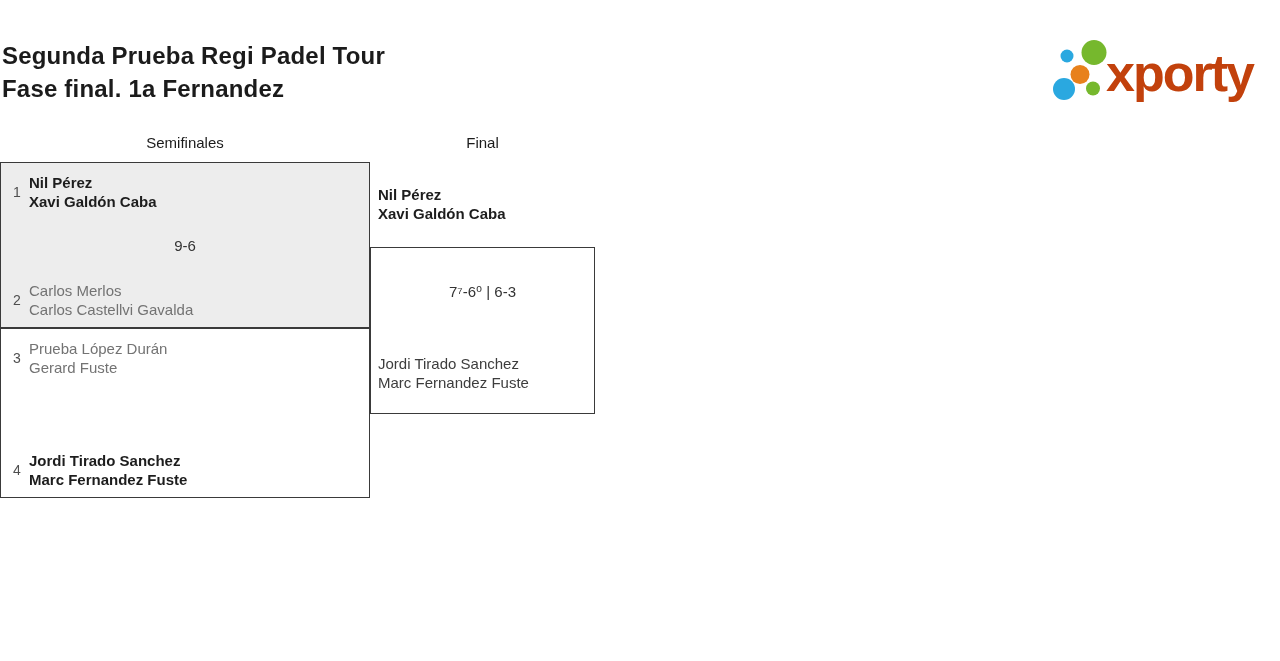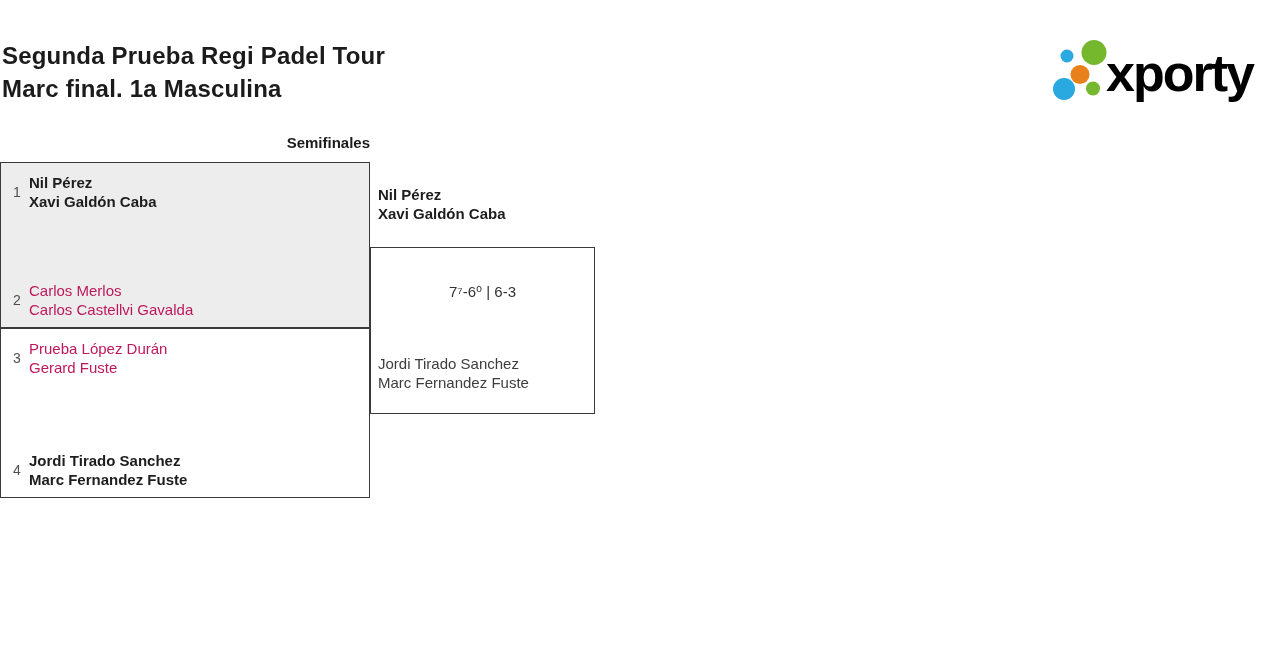--- a/index.html
+++ b/index.html
@@ -17,27 +17,27 @@
     font-size: 24px; line-height: 33px; font-weight: 700;
     color: #1b1b1b; letter-spacing: 0.2px; white-space: nowrap;
   }
 
   
   .logo { position: absolute; top: 0; left: 1048px; width: 232px; height: 72px; cursor: pointer; }
   .logo-dots { position: absolute; left: 4px; top: 2px; }
   .logo-word {
     position: absolute; left: 58px; top: 9px;
     font-size: 52px; line-height: 56px; font-weight: 700;
-    letter-spacing: -2px; color: #000000; white-space: nowrap;
+    letter-spacing: -2px; color: #c2410c; white-space: nowrap;
   }
 
   
   .round-h {
-    position: absolute; top: 98px; font-size: 15px; font-weight: 700;
-    color: #1b1b1b; text-align: right; line-height: 17px;
+    position: absolute; top: 98px; font-size: 15px; font-weight: 400;
+    color: #1b1b1b; text-align: center; line-height: 17px;
   }
   .rh-sem { left: 0; width: 370px; }
   .rh-fin { left: 370px; width: 225px; }
 
   
   .match {
     position: absolute; box-sizing: border-box;
     border: 1px solid #3a3a3a;
   }
   .m-sf1 { left: 0; top: 126px; width: 370px; height: 166px; background: #ededed; }
@@ -47,21 +47,21 @@
   .team { position: absolute; left: 8px; display: flex; align-items: center; }
   .t-top { top: 10px; }
   .t-bottom { bottom: 8px; }
   .seed {
     width: 16px; margin-right: 4px; font-size: 14px;
     color: #4f4f4f; text-align: center; flex: 0 0 auto;
   }
   .names { font-size: 15px; line-height: 19px; }
   .player { white-space: nowrap; }
   .player.w { font-weight: 700; color: #1d1d1d; }
-  .player.l { font-weight: 400; color: #be185d; }
+  .player.l { font-weight: 400; color: #737373; }
 
   .score {
     position: absolute; left: 0; width: 100%; top: 50%;
     transform: translateY(-50%); text-align: center;
     font-size: 15px; color: #333333;
   }
 
   
   .final-team { position: absolute; left: 378px; font-size: 15px; line-height: 19px; }
   .ft-top { top: 149px; }
@@ -73,44 +73,46 @@
     text-align: center; font-size: 15px; line-height: 19px; color: #333333;
   }
 </style>
 </head>
 <body>
 
 <div class="page">
 
   <div class="title">
     <div class="title-line">Segunda Prueba Regi Padel Tour</div>
-    <div class="title-line">Marc final. 1a Masculina</div>
+    <div class="title-line">Fase final. 1a Fernandez</div>
   </div>
 
   <div class="logo">
     <svg class="logo-dots" width="60" height="68" viewBox="0 0 60 68" xmlns="http://www.w3.org/2000/svg">
       <circle cx="42" cy="14.5" r="12.5" fill="#76b82d"></circle>
       <circle cx="15" cy="18" r="6.5" fill="#2aa8e0"></circle>
       <circle cx="28" cy="36.5" r="9.5" fill="#e8811c"></circle>
       <circle cx="12" cy="51" r="11" fill="#2aa8e0"></circle>
       <circle cx="41" cy="50.5" r="7" fill="#76b82d"></circle>
     </svg>
     <span class="logo-word">xporty</span>
   </div>
 
   <div class="round-h rh-sem">Semifinales</div>
+  <div class="round-h rh-fin">Final</div>
 
   <div class="match m-sf1">
     <div class="team t-top">
       <span class="seed">1</span>
       <div class="names">
         <div class="player w">Nil Pérez</div>
         <div class="player w">Xavi Galdón Caba</div>
       </div>
     </div>
+    <div class="score">9-6</div>
     <div class="team t-bottom">
       <span class="seed">2</span>
       <div class="names">
         <div class="player l">Carlos Merlos</div>
         <div class="player l">Carlos Castellvi Gavalda</div>
       </div>
     </div>
   </div>
 
   <div class="match m-sf2">

